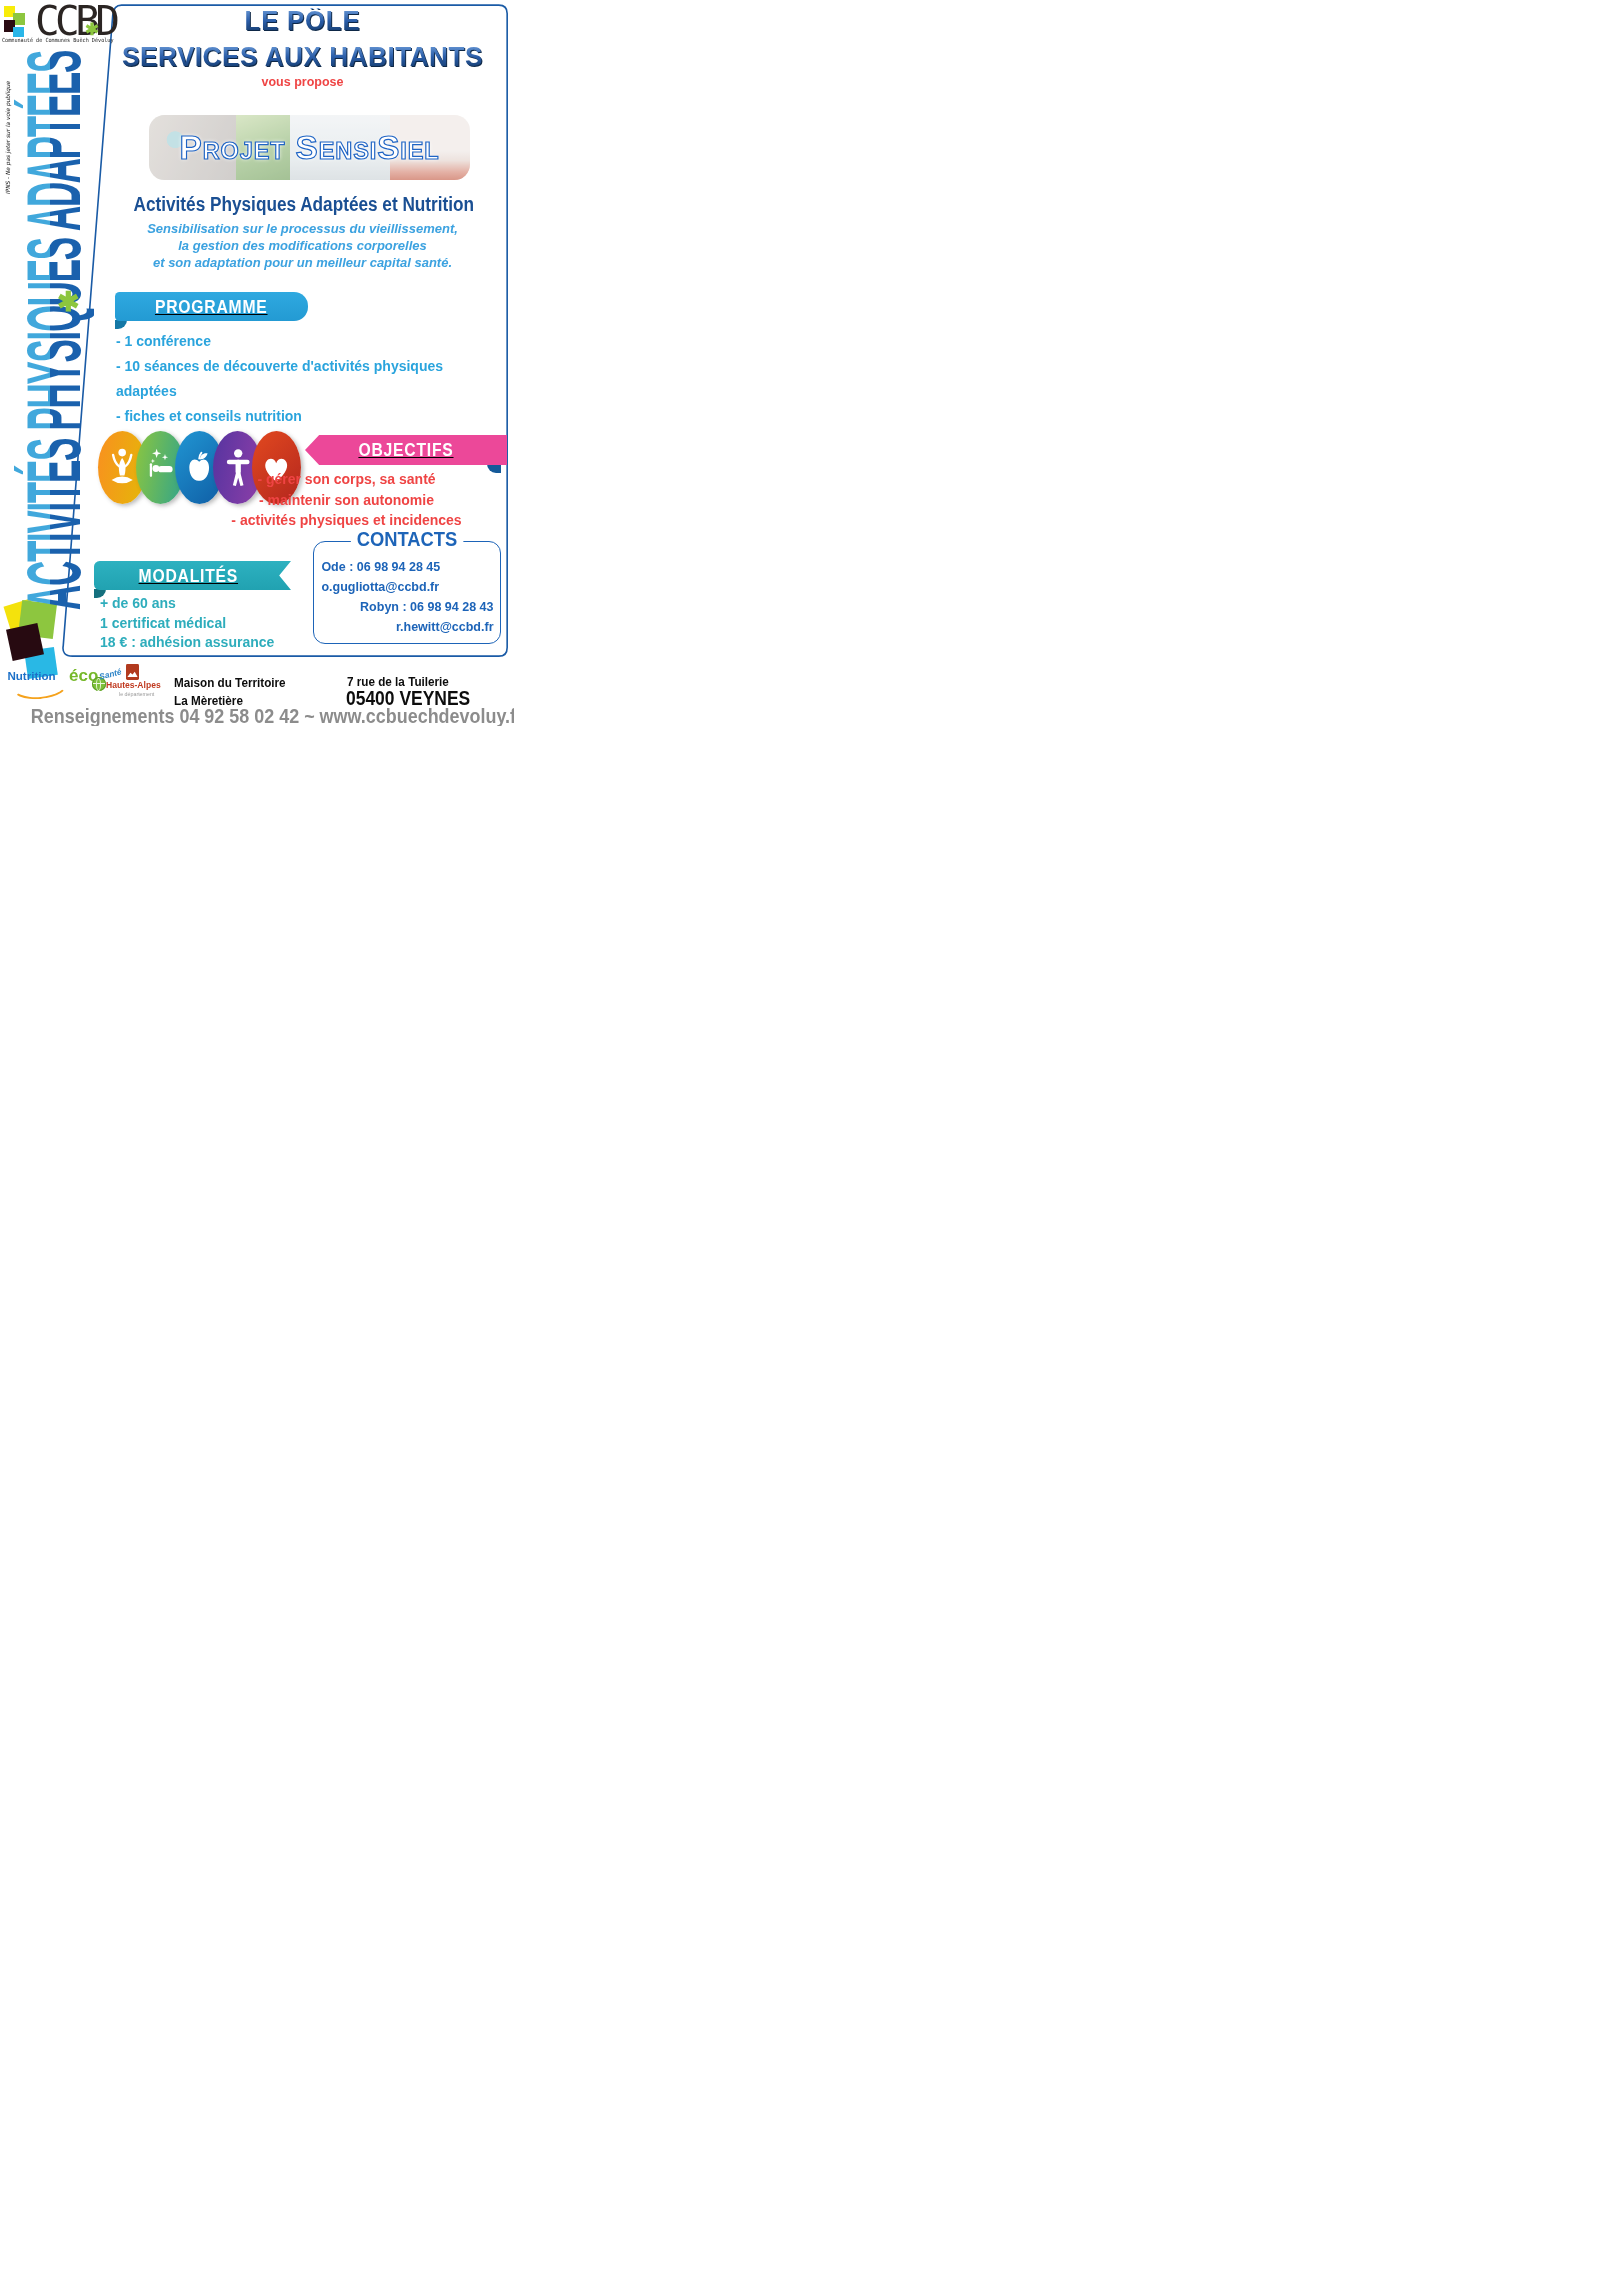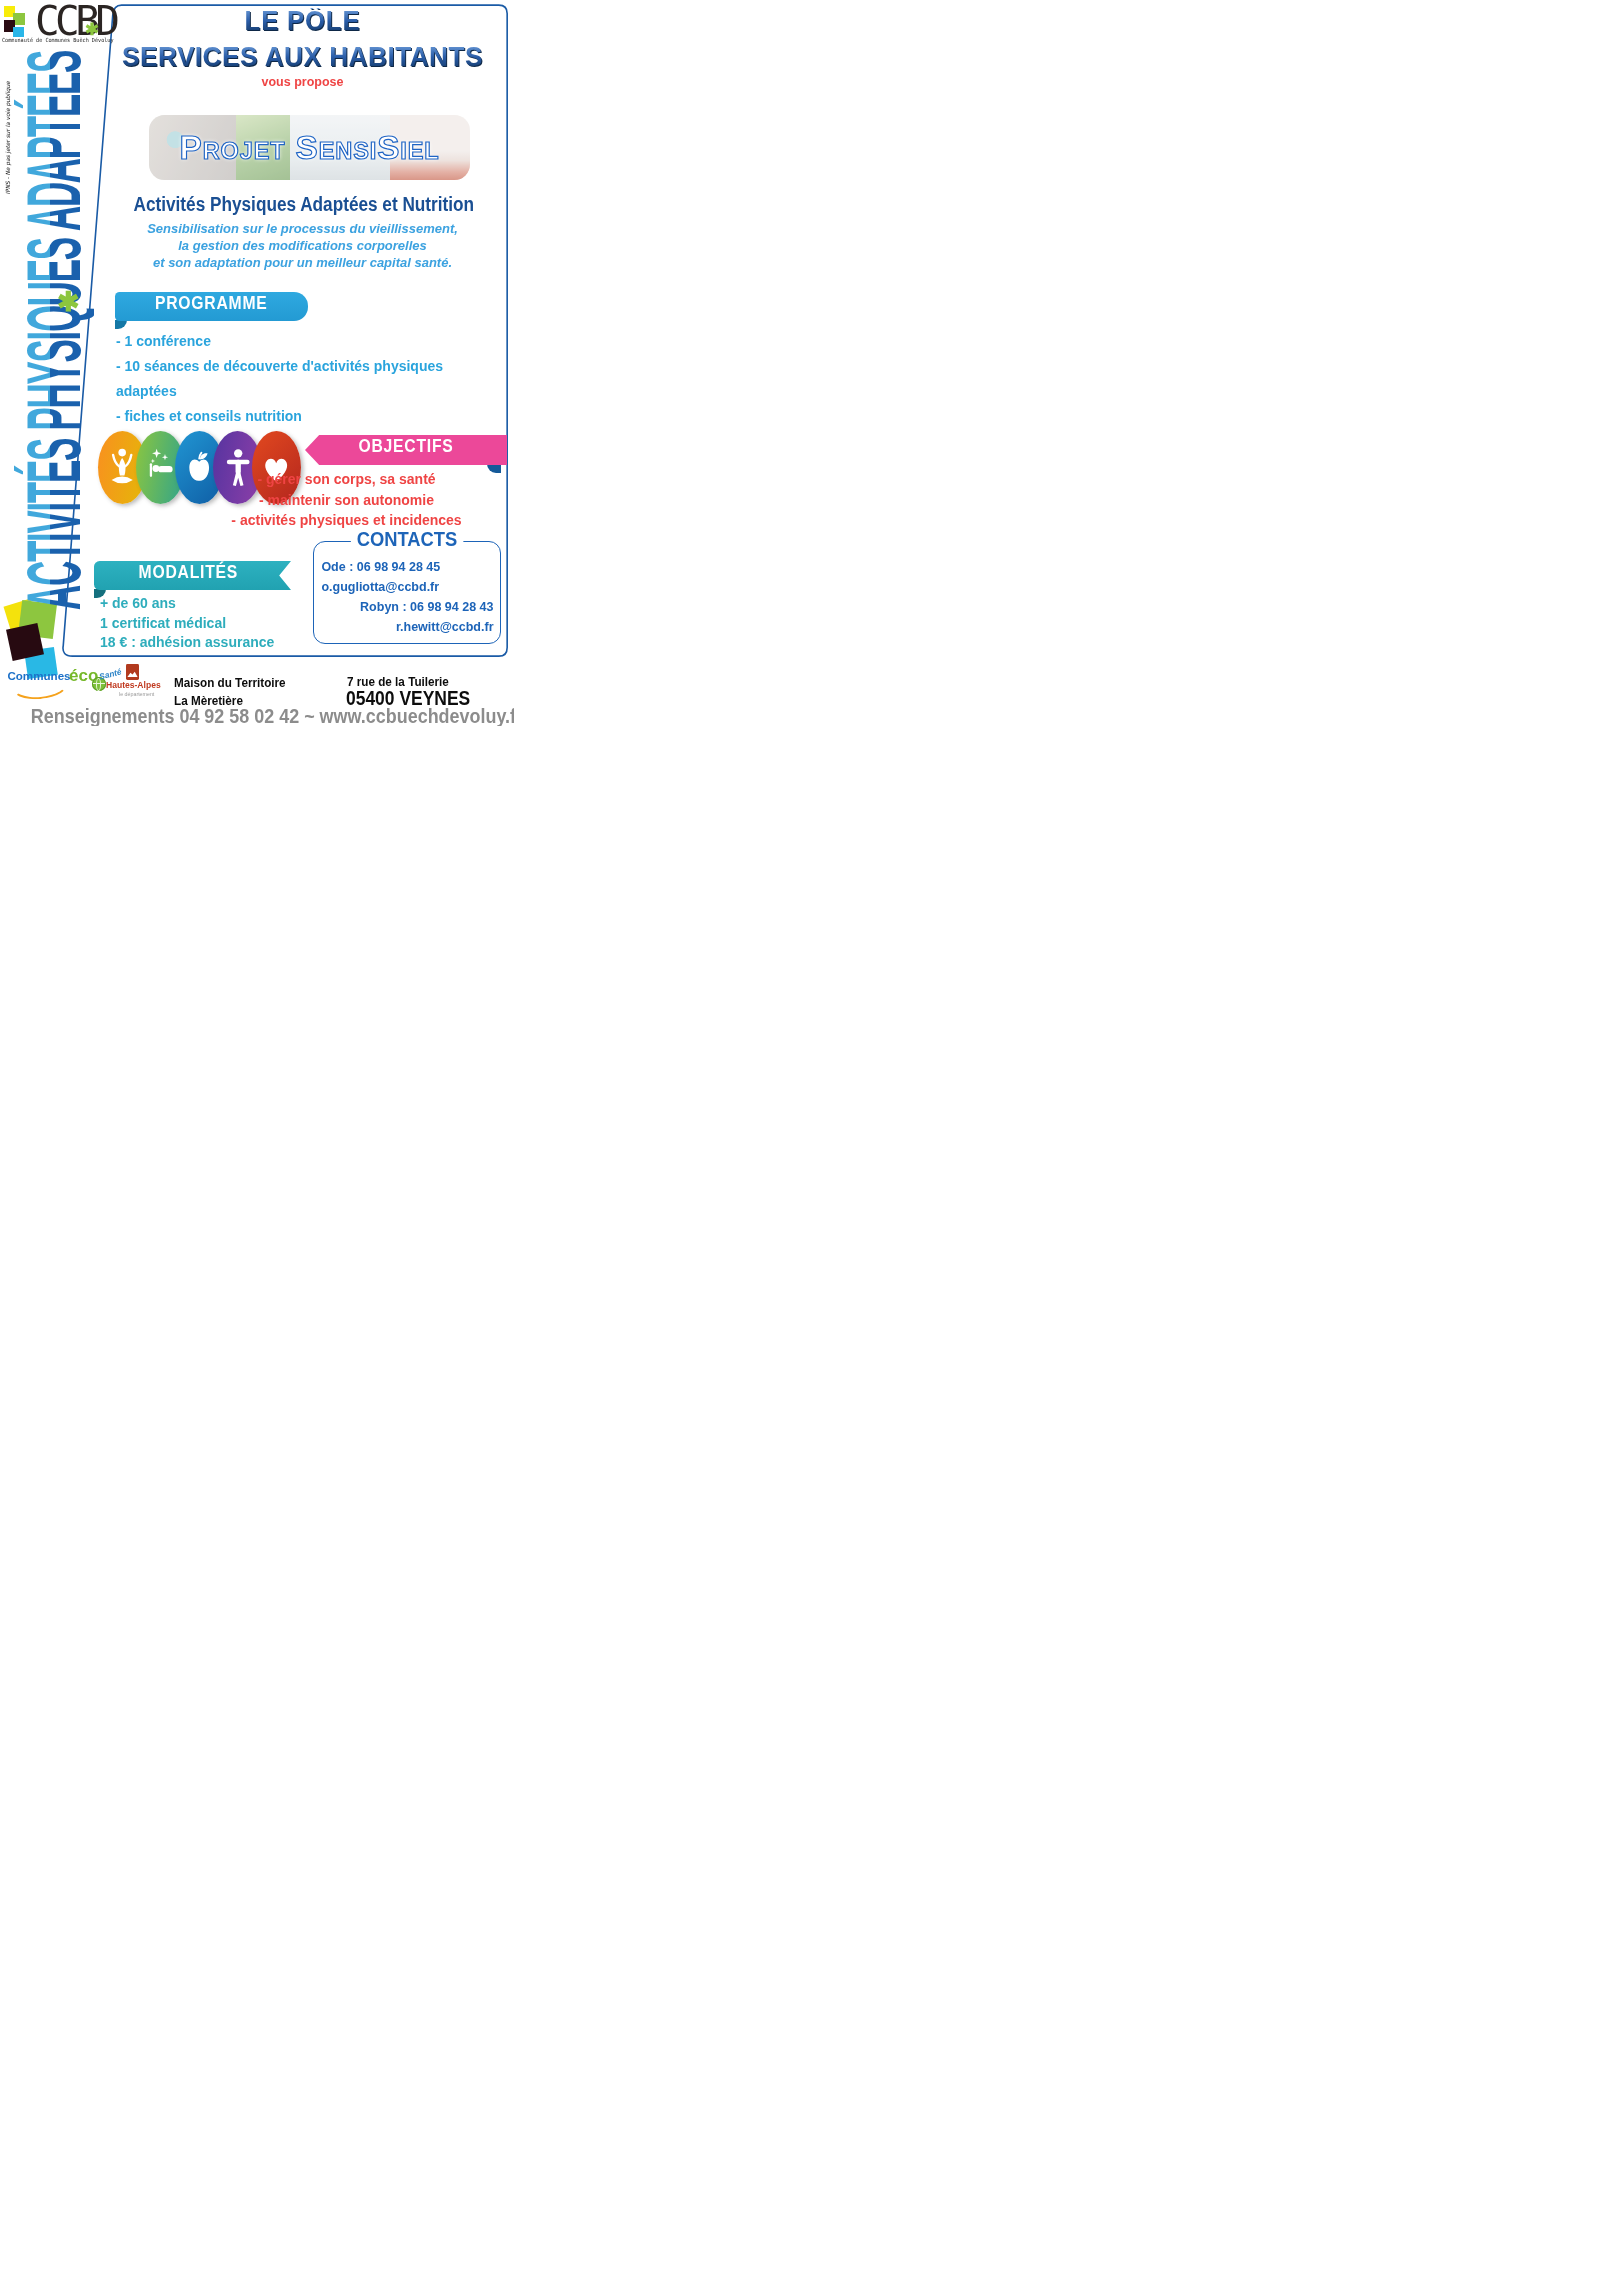--- a/index.html
+++ b/index.html
@@ -63,21 +63,21 @@
     font-variant:small-caps;font-weight:bold;font-size:34px;color:#fff;letter-spacing:0.9px;
     -webkit-text-stroke:1.2px #1f64c4;text-shadow:0 0 4.6px rgba(255,255,255,.95);
     transform:scaleX(.98);}
   
   .subtitle{position:absolute;left:106px;top:193px;width:393px;text-align:center;z-index:2;
     font-weight:bold;font-size:20px;color:#1a4f93;transform:scaleX(.86);transform-origin:center;
     white-space:nowrap;}
   .desc{position:absolute;left:106px;top:220px;width:393px;text-align:center;z-index:2;
     font-weight:bold;font-style:italic;font-size:13px;line-height:1.32;color:#3ca2e0;}
   
-  .ribbon{position:absolute;z-index:2;display:flex;align-items:flex-start;justify-content:center;}
+  .ribbon{position:absolute;z-index:2;display:flex;align-items:center;justify-content:center;text-decoration:underline;}
   .ribbon span{font-weight:bold;color:#fff;font-size:18.5px;letter-spacing:0.9px;
     transform:scaleX(.85);transform-origin:center;white-space:nowrap;}
   .ribbon-prog{left:115px;top:292px;width:193px;height:29px;
     background:linear-gradient(180deg,#2fa9e0,#239ad3);border-radius:4.6px 14px 14px 4.6px;}
   .fold{position:absolute;z-index:1;}
   .fold-prog{left:115px;top:320px;width:12px;height:9.3px;background:#1478a6;border-radius:0 0 12px 0;}
   .ribbon-obj{left:305px;top:435px;width:202px;height:30px;background:#ec4899;
     clip-path:polygon(0 50%,7% 0,100% 0,100% 100%,7% 100%);}
   .fold-obj{left:487px;top:464px;width:14px;height:9.3px;background:#155a99;border-radius:0 0 0 14px;}
   .ribbon-mod{left:94px;top:561px;width:197px;height:29px;
@@ -264,21 +264,21 @@
   <div class="contacts">
     <div class="contacts-title">CONTACTS</div>
     <div class="c-lines">
       <div class="c-line c-left">Ode : 06 98 94 28 45</div>
       <div class="c-line c-left">o.gugliotta@ccbd.fr</div>
       <div class="c-line c-right">Robyn : 06 98 94 28 43</div>
       <div class="c-line c-right">r.hewitt@ccbd.fr</div>
     </div>
   </div>
 
-  <div class="nutrisiel-text">Communes</div>
+  <div class="nutrisiel-text">Nutrition</div>
   <div class="nutrisiel-arc"></div>
   <div class="eco-text">éco</div>
   <div class="eco-globe"></div>
   <div class="sante-text">Santé</div>
   <div class="ha-shield"></div>
   <div class="ha-text">Hautes-Alpes</div>
   <div class="ha-sub">le département</div>
 
   <div class="addr addr-l1">Maison du Territoire</div>
   <div class="addr addr-l2">La Mèretière</div>

